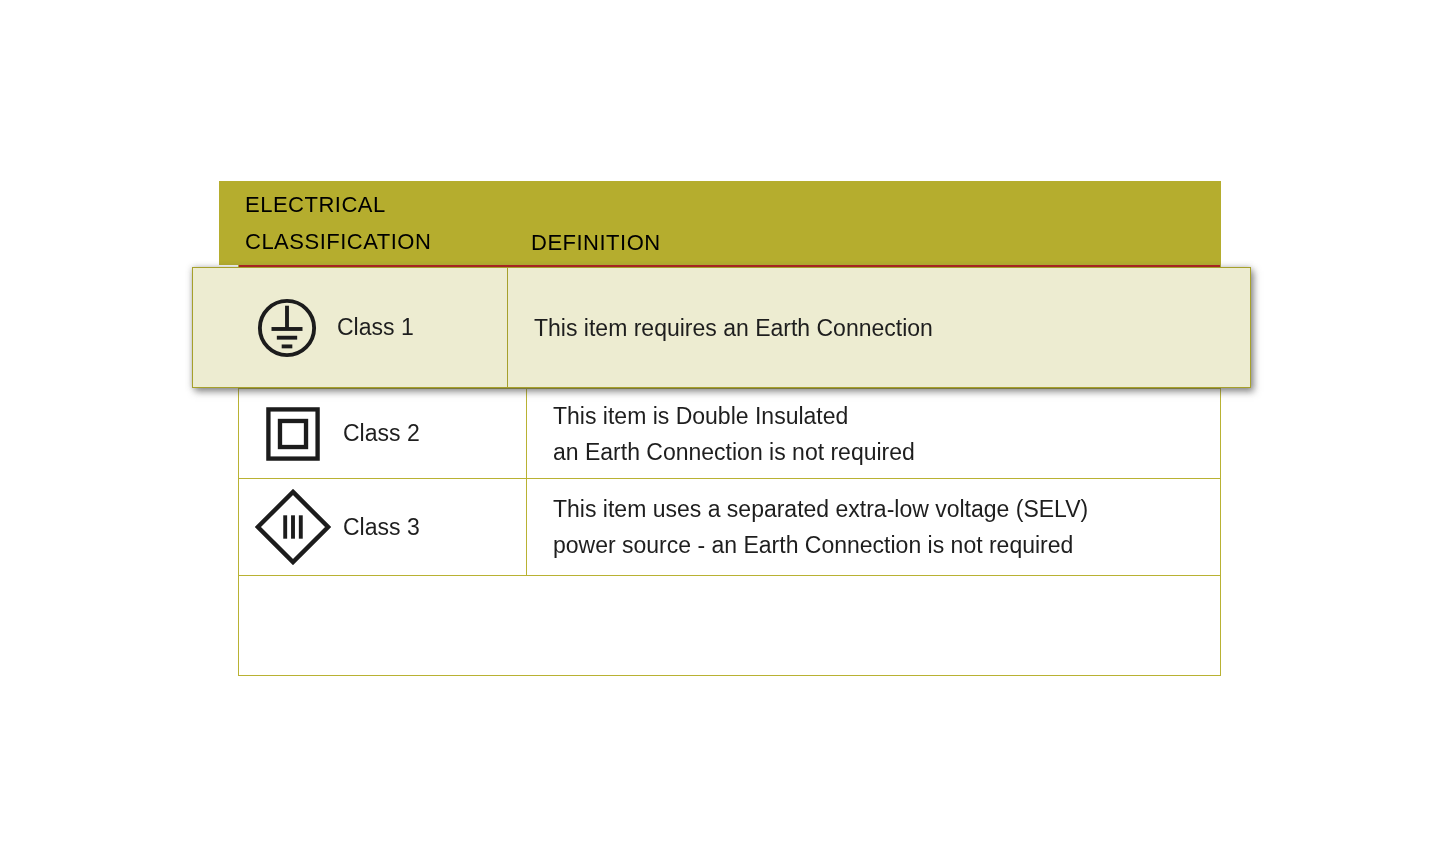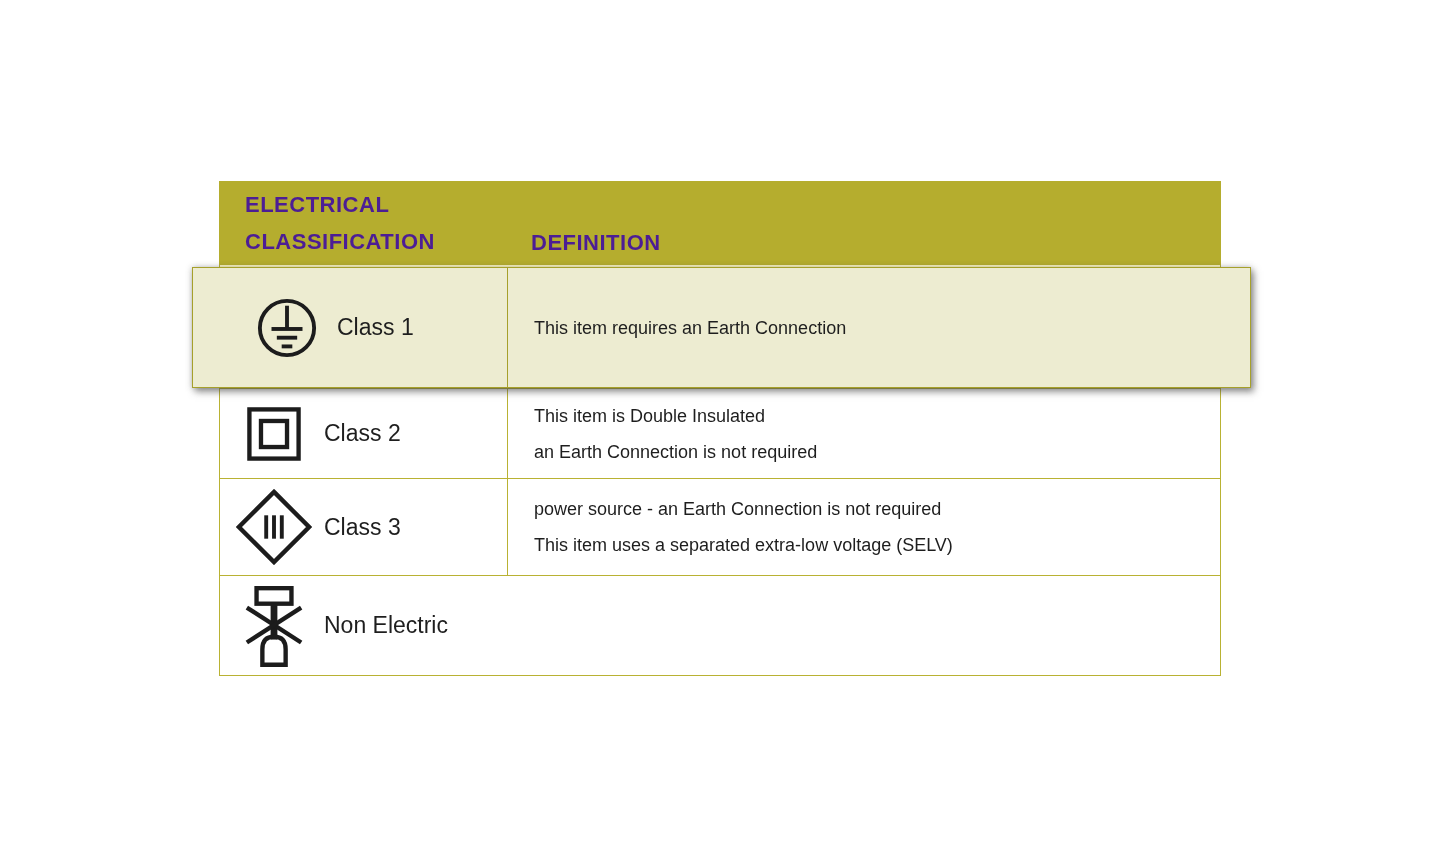--- a/index.html
+++ b/index.html
@@ -2,37 +2,37 @@
 <html><head>
 <meta charset="utf-8">
 <style>
   * { margin:0; padding:0; box-sizing:border-box; }
   html,body { width:1445px; height:860px; }
   body { font-family:"Liberation Sans", sans-serif; color:#1e1e1e; background:#ffffff; }
   .canvas { position:absolute; top:0; left:0; width:1445px; height:860px; background:#ffffff; overflow:hidden; }
 
   .table { position:absolute; left:219px; top:181px; width:1002px; }
 
-  .thead { display:flex; height:84px; background:#b5ad2e; color:#4c1d95; font-size:22px; letter-spacing:0.5px;font-weight:bold; }
+  .thead { display:flex; height:84px; background:#b5ad2e; color:#000000; font-size:22px; letter-spacing:0.5px; }
   .th { display:flex; align-items:center; }
   .th-class { width:287px; padding-left:26px; line-height:37px; }
   .th-def { flex:1; padding-left:25px;margin-top:40px; }
 
-  .tbody { border:1px solid #b9b233; border-top:none; background:#fef9c3; }
+  .tbody { border:1px solid #b9b233; border-top:none; background:#b91c1c;margin-left:19px; }
   .spacer { height:123px; }
   .row { display:flex; border-top:1px solid #b9b233; background:#ffffff; }
   .row-h90 { height:90px; }
   .row-h97 { height:97px; }
   .row-h100 { height:100px; }
 
   .cell-class { width:287px; display:flex; align-items:center; padding-left:16px; }
   .icon-box { width:76px; display:flex; justify-content:center; align-items:center; flex:0 0 76px; }
   .label { margin-left:12px; font-size:23px; }
 
-  .cell-def { flex:1; border-left:1px solid #b9b233; display:flex; flex-direction:column; justify-content:center; padding-left:26px; font-size:18px; line-height:36px; }
+  .cell-def { flex:1; border-left:1px solid #b9b233; display:flex; flex-direction:column; justify-content:center; padding-left:26px; font-size:23px; line-height:36px; }
 
   .elevated { position:absolute; left:192px; top:267px; width:1059px; height:121px; background:#edecd1;
               border:1px solid #a6a02b; display:flex; z-index:5;
               box-shadow:3px 4px 7px rgba(70,70,70,0.55), 0 0 6px rgba(90,90,80,0.35); }
   .elevated .cell-class { width:314px; padding-left:56px; }
   .elevated .cell-def { border-left:1px solid #a6a02b; background:#edecd1; }
 
   svg { display:block; }
 </style>
 </head>
@@ -76,38 +76,26 @@
             <svg width="76" height="76" viewBox="0 0 78 78" stroke="#1c1c1c">
               <polygon points="39,3 75,39 39,75 3,39" fill="none" stroke-width="4.5"></polygon>
               <line x1="31" y1="27" x2="31" y2="51" stroke-width="4"></line>
               <line x1="39" y1="27" x2="39" y2="51" stroke-width="4"></line>
               <line x1="47" y1="27" x2="47" y2="51" stroke-width="4"></line>
             </svg>
           </span>
           <span class="label">Class 3</span>
         </div>
         <div class="cell-def">
+          <div>This item uses a separated extra-low voltage (SELV)</div>
           <div>power source - an Earth Connection is not required</div>
-          <div>This item uses a separated extra-low voltage (SELV)</div>
         </div>
       </div>
 
       <div class="row row-h100">
-        <div class="cell-class">
-          <span class="icon-box">
-            <svg width="64" height="82" viewBox="0 0 66 84" stroke="#1c1c1c">
-              <rect x="15" y="3" width="36" height="16" fill="none" stroke-width="4.5"></rect>
-              <line x1="33" y1="19" x2="33" y2="56" stroke-width="7"></line>
-              <path d="M21,82 L21,66 Q21,53 33,53 Q45,53 45,66 L45,82 Z" fill="none" stroke-width="4.5"></path>
-              <line x1="5" y1="23" x2="61" y2="59" stroke-width="4.5"></line>
-              <line x1="61" y1="23" x2="5" y2="59" stroke-width="4.5"></line>
-            </svg>
-          </span>
-          <span class="label">Non Electric</span>
-        </div>
       </div>
 
     </div>
   </div>
 
   <div class="elevated">
     <div class="cell-class">
       <span class="icon-box">
         <svg width="62" height="62" viewBox="0 0 64 64" stroke="#1c1c1c">
           <circle cx="32" cy="32" r="28" fill="none" stroke-width="4"></circle>

